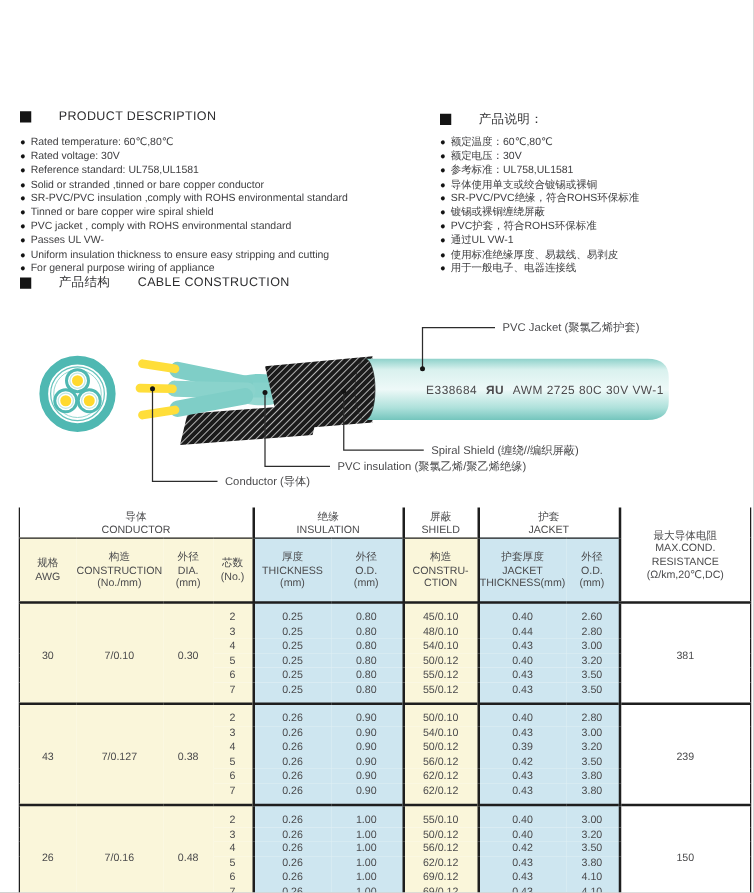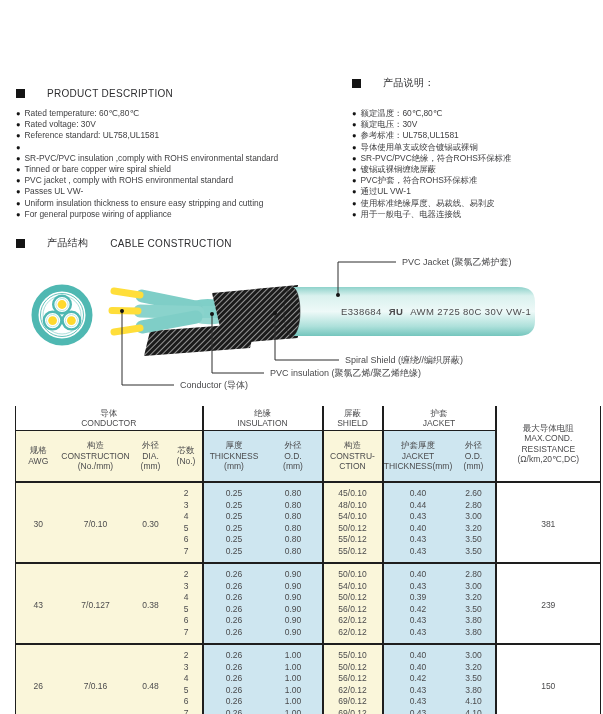--- a/index.html
+++ b/index.html
@@ -57,20 +57,21 @@
       <div class="bullet-row">
         <span class="dot">●</span>
         <span>Rated voltage: 30V</span>
       </div>
       <div class="bullet-row">
         <span class="dot">●</span>
         <span>Reference standard: UL758,UL1581</span>
       </div>
       <div class="bullet-row">
         <span class="dot">●</span>
+        <span>Solid or stranded ,tinned or bare copper conductor</span>
       </div>
       <div class="bullet-row">
         <span class="dot">●</span>
         <span>SR-PVC/PVC insulation ,comply with ROHS environmental standard</span>
       </div>
       <div class="bullet-row">
         <span class="dot">●</span>
         <span>Tinned or bare copper wire spiral shield</span>
       </div>
       <div class="bullet-row">
@@ -84,21 +85,21 @@
       <div class="bullet-row">
         <span class="dot">●</span>
         <span>Uniform insulation thickness to ensure easy stripping and cutting</span>
       </div>
       <div class="bullet-row">
         <span class="dot">●</span>
         <span>For general purpose wiring of appliance</span>
       </div>
     </div>
 
-  <div class="sec-title" style="left:352px; top:76px;">
+  <div class="sec-title" style="left:352px; top:88px;">
     <span class="sq"></span>
     <span>产品说明：</span>
   </div>
   <div class="bullets" style="left:352px; top:108px;">
       <div class="bullet-row">
         <span class="dot">●</span>
         <span>额定温度：60℃,80℃</span>
       </div>
       <div class="bullet-row">
         <span class="dot">●</span>
@@ -131,21 +132,21 @@
       <div class="bullet-row">
         <span class="dot">●</span>
         <span>使用标准绝缘厚度、易裁线、易剥皮</span>
       </div>
       <div class="bullet-row">
         <span class="dot">●</span>
         <span>用于一般电子、电器连接线</span>
       </div>
     </div>
 
-  <div class="sec-title" style="left:16px; top:236px;">
+  <div class="sec-title" style="left:16px; top:219px;">
     <span class="sq"></span>
     <span>产品结构</span>
     <span class="t2">CABLE CONSTRUCTION</span>
   </div>
 
   <svg class="illus" width="603" height="156" viewBox="0 0 603 156">
     <defs>
       <pattern id="hatch" width="4" height="4" patternUnits="userSpaceOnUse" patternTransform="rotate(45)">
         <rect width="4" height="4" fill="#1b1b1b"></rect>
         <line x1="0" y1="0" x2="0" y2="4" stroke="#e9e9e9" stroke-width="1.2"></line>

